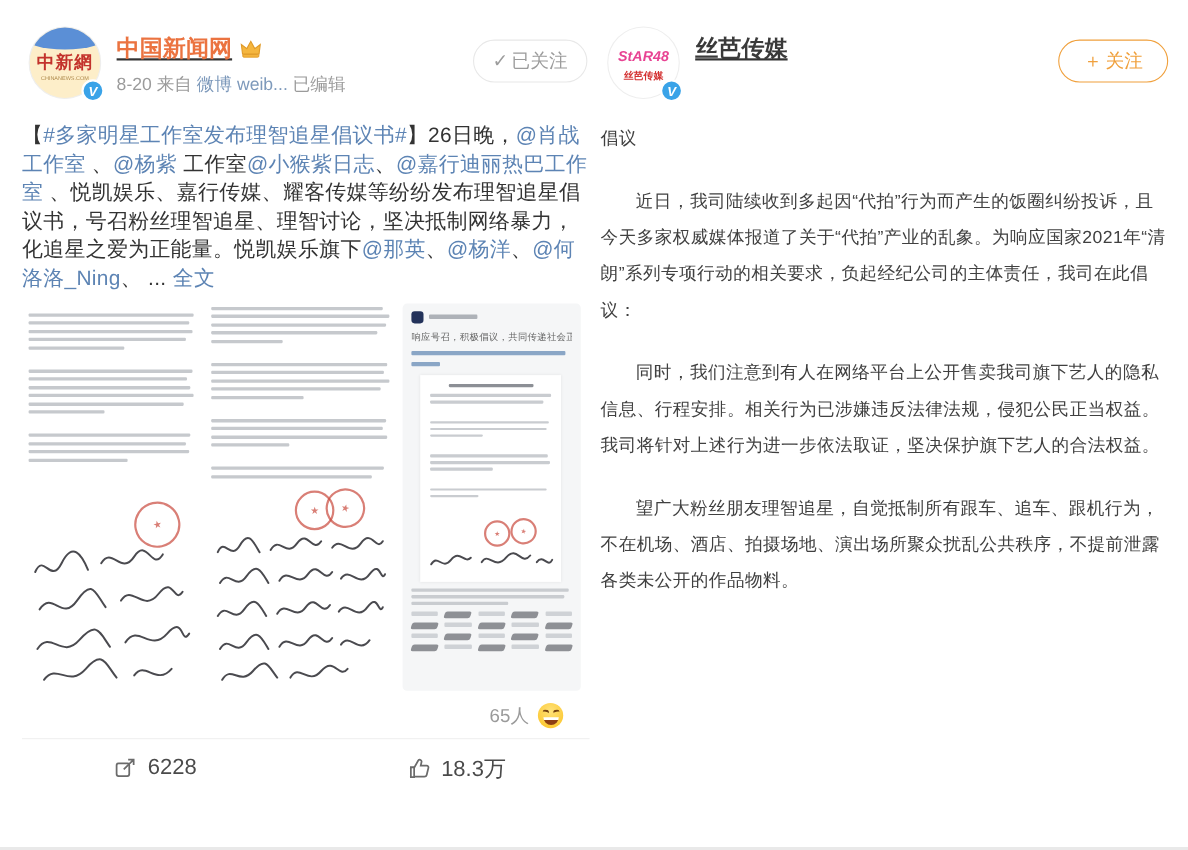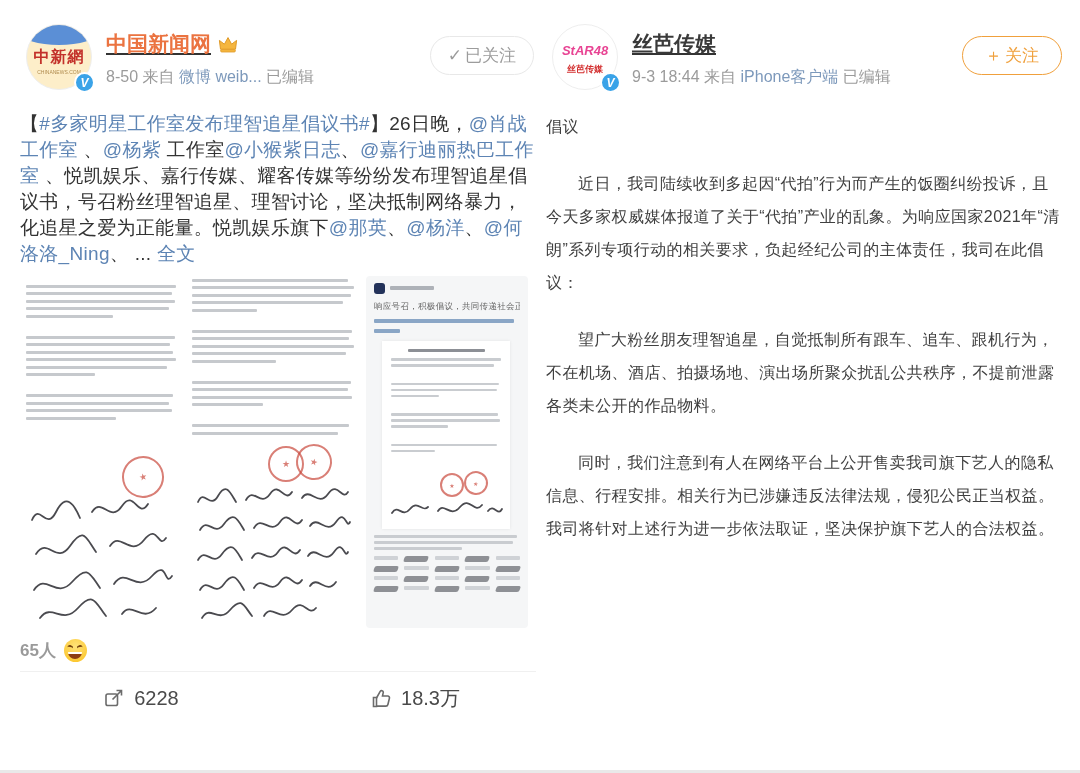--- a/index.html
+++ b/index.html
@@ -87,22 +87,22 @@
   .mini-title{height:3px; width:70%; margin:0 auto 6px auto; background:#8c8f95; border-radius:1px;}
   .seal-t1{width:24px; height:24px; left:58px; top:132px;}
   .seal-t2{width:24px; height:24px; left:82px; top:130px; transform:rotate(10deg);}
   .seal-t1::after,.seal-t2::after{font-size:6px;}
   .mini-tail{margin-top:6px;}
   .mini-table{display:grid; grid-template-columns:repeat(5,1fr); gap:4px 6px; margin-top:6px;}
   .mini-table .cb{height:4px; background:#cfd2d6; border-radius:1px;}
   .mini-table .cs{height:6px; background:#8e9095; border-radius:2px; transform:skewX(-18deg);}
 
   
-  .reactions{margin-top:9px; padding-right:24px; display:flex; justify-content:flex-start;
-             align-items:center; font-size:17px; color:#9a9a9a;font-weight:bold;}
+  .reactions{margin-top:9px; padding-right:24px; display:flex; justify-content:flex-end;
+             align-items:center; font-size:17px; color:#9a9a9a;}
   .emoji{display:inline-block; width:23px; height:23px; border-radius:50%; margin-left:8px;
          background:radial-gradient(circle at 50% 32%,#ffe27a,#fbc11e); position:relative;}
   .emoji::before,.emoji::after{content:""; position:absolute; top:6px; width:6px; height:4px;
          border-top:2px solid #74410f; border-radius:50% 50% 0 0;}
   .emoji::before{left:3.5px; transform:rotate(10deg);}
   .emoji::after{right:3.5px; transform:rotate(-10deg);}
   .emoji .mouth{position:absolute; left:4.5px; top:12.5px; width:14px; height:7.5px; overflow:hidden;
          border-radius:0 0 14px 14px; background:linear-gradient(#fff 0 32%, #8c3d12 32%);}
   .divider{height:1px; background:#f0f0f0; margin-top:9px;}
   .actions{display:flex; height:52px; align-items:center;gap:32px;}
@@ -136,21 +136,21 @@
         <div class="name-row">
           <span class="name-orange">中国新闻网</span>
           <span class="crown">
             <svg width="20" height="17" viewBox="0 0 20 17">
               <path d="M2.5 13.2 L1.4 4.4 L6.4 8.2 L10 1.6 L13.6 8.2 L18.6 4.4 L17.5 13.2 Z" fill="#f5b63f" stroke="#e09a28" stroke-width="1"></path>
               <rect x="2.6" y="13.6" width="14.8" height="2.4" rx="1.2" fill="#f5b63f" stroke="#e09a28" stroke-width="0.8"></rect>
             </svg>
           </span>
         </div>
         <div class="meta">
-          <span>8-50</span>
+          <span>8-20</span>
           <span>来自</span>
           <span class="srclink">微博 weib...</span>
           <span>已编辑</span>
         </div>
       </div>
       <button class="pill pill-gray">
         <span>✓</span>
         <span>已关注</span>
       </button>
     </header>
@@ -331,33 +331,27 @@
         <div class="av-disc">
           <div class="av-t1">StAR48</div>
           <div class="av-t2">丝芭传媒</div>
         </div>
         <span class="vbadge"></span>
       </div>
       <div class="hmeta">
         <div class="name-row">
           <span class="name-dark">丝芭传媒</span>
         </div>
-        <div class="meta">
-          <span>9-3 18:44</span>
-          <span>来自</span>
-          <span class="srclink">iPhone客户端</span>
-          <span>已编辑</span>
-        </div>
       </div>
       <button class="pill pill-orange">
         <span>＋</span>
         <span>关注</span>
       </button>
     </header>
 
     <div class="body-right">
       <p>倡议</p>
       <p class="ind">近日，我司陆续收到多起因“代拍”行为而产生的饭圈纠纷投诉，且今天多家权威媒体报道了关于“代拍”产业的乱象。为响应国家2021年“清朗”系列专项行动的相关要求，负起经纪公司的主体责任，我司在此倡议：</p>
+      <p class="ind">同时，我们注意到有人在网络平台上公开售卖我司旗下艺人的隐私信息、行程安排。相关行为已涉嫌违反法律法规，侵犯公民正当权益。我司将针对上述行为进一步依法取证，坚决保护旗下艺人的合法权益。</p>
       <p class="ind">望广大粉丝朋友理智追星，自觉抵制所有跟车、追车、跟机行为，不在机场、酒店、拍摄场地、演出场所聚众扰乱公共秩序，不提前泄露各类未公开的作品物料。</p>
-      <p class="ind">同时，我们注意到有人在网络平台上公开售卖我司旗下艺人的隐私信息、行程安排。相关行为已涉嫌违反法律法规，侵犯公民正当权益。我司将针对上述行为进一步依法取证，坚决保护旗下艺人的合法权益。</p>
     </div>
   </article>
 </div>
 
 </body></html>

